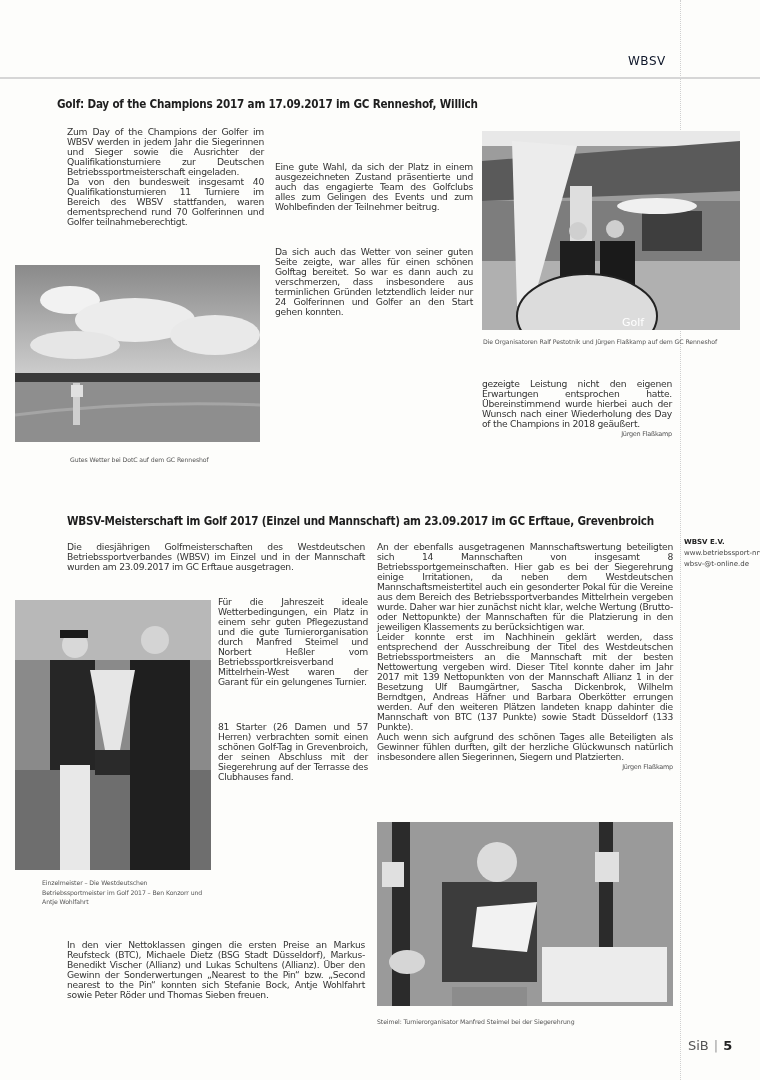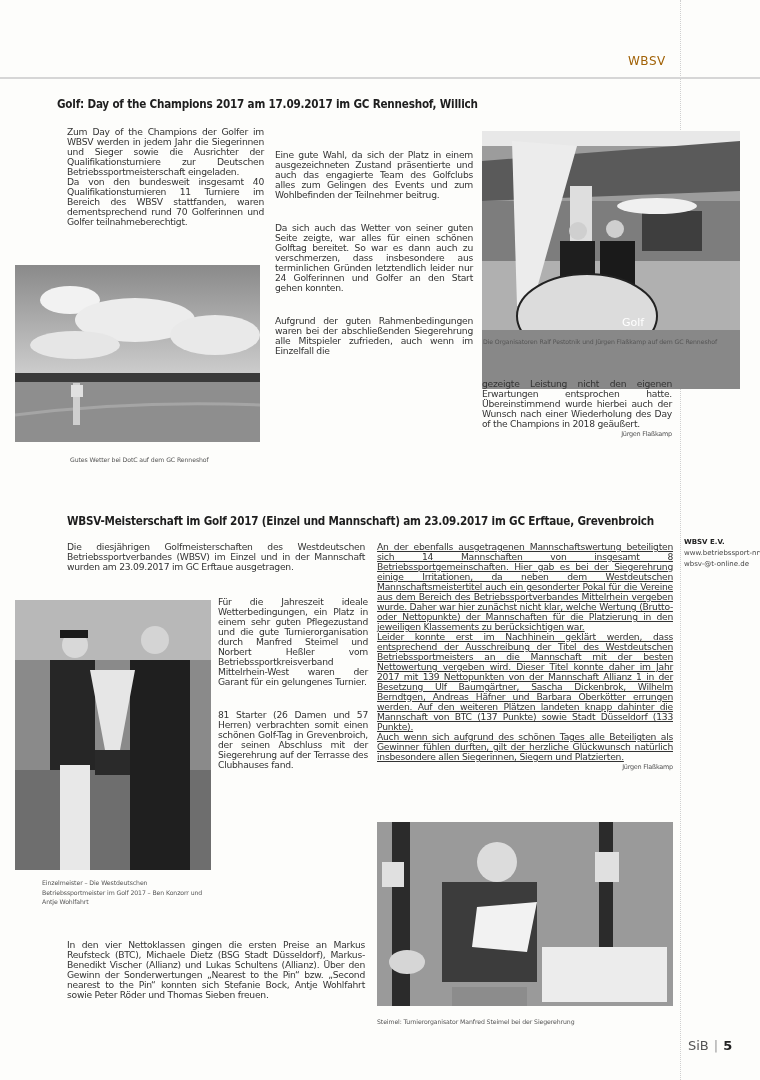--- a/index.html
+++ b/index.html
@@ -1,24 +1,24 @@
 <!DOCTYPE html>
 <html><head>
 <meta charset="utf-8">
 <style>
   html, body { margin:0; padding:0; }
   body { width:760px; height:1080px; background:#fdfdfb; position:relative; overflow:hidden;
          font-family:"DejaVu Sans", sans-serif; color:#2a2a2a; }
   .vline { position:absolute; left:680px; top:0; width:0; height:1080px; border-left:1px dotted #cfcfcf; }
   .hline { position:absolute; left:0; top:77px; width:760px; height:2px; background:#d6d6d6; }
-  .section-tag { position:absolute; left:628px; top:54px; font-size:12px; color:#a16207; letter-spacing:0.5px; }
+  .section-tag { position:absolute; left:628px; top:54px; font-size:12px; color:#0f172a; letter-spacing:0.5px; }
   .title { position:absolute; font-family:"DejaVu Sans Condensed","DejaVu Sans",sans-serif; font-weight:bold; font-size:11.6px; color:#1e1e1e; letter-spacing:-0.2px; white-space:nowrap; }
   .txt { position:absolute; font-size:9.2px; line-height:10px; color:#333; letter-spacing:-0.25px; text-align:justify; }
   .txt p { margin:0; }
-  .txt p.gap { margin-top:23px; }
+  .txt p.gap { margin-top:35px; }
   .cap { position:absolute; font-size:6.2px; line-height:9.6px; color:#555; letter-spacing:-0.1px; }
   .author { float:right; font-size:6.5px; color:#555; }
   .photo { position:absolute; overflow:hidden; background:#888; }
   .sidebox { position:absolute; left:684px; top:537px; font-size:7px; line-height:11px; color:#444; white-space:nowrap; }
   .sidebox b { color:#222; }
   .pageno { position:absolute; left:688px; top:1038px; font-size:13px; color:#555; }
   .pageno b { color:#222; }
   .sep { color:#999; margin:0 5px; }
 </style>
 </head>
@@ -53,24 +53,23 @@
     <path d="M0 150 Q120 135 245 140" stroke="#a5a5a5" stroke-width="3" fill="none"></path>
     <rect x="58" y="118" width="7" height="42" fill="#cfcfcf"></rect>
     <rect x="56" y="120" width="12" height="12" fill="#e0e0e0"></rect>
   </svg>
 </div>
 <div class="cap" style="left:70px; top:455px;">Gutes Wetter bei DotC auf dem GC Renneshof</div>
 
 <div class="txt" style="left:275px; top:127px; width:198px;">
   <p class="gap">Eine gute Wahl, da sich der Platz in einem ausgezeichneten Zustand präsentierte und auch das engagierte Team des Golfclubs alles zum Gelingen des Events und zum Wohlbefinden der Teilnehmer beitrug.</p>
   <p class="gap">Da sich auch das Wetter von seiner guten Seite zeigte, war alles für einen schönen Golftag bereitet. So war es dann auch zu verschmerzen, dass insbesondere aus terminlichen Gründen letztendlich leider nur 24 Golferinnen und Golfer an den Start gehen konnten.</p>
-  <p class="gap">Aufgrund der guten Rahmenbedingungen waren bei der abschließenden Siegerehrung alle Mitspieler zufrieden, auch wenn im Einzelfall die</p>
 </div>
 
-<div class="photo" style="left:482px; top:131px; width:258px; height:258px;">
+<div class="photo" style="left:482px; top:131px; width:258px; height:199px;">
   <svg width="258" height="199" viewBox="0 0 258 199">
     <rect width="258" height="199" fill="#9c9c9c"></rect>
     <rect width="258" height="15" fill="#e8e8e8"></rect>
     <polygon points="0,30 258,10 258,60 0,70" fill="#5a5a5a"></polygon>
     <rect y="70" width="258" height="60" fill="#7d7d7d"></rect>
     <rect x="160" y="80" width="60" height="40" fill="#3e3e3e"></rect>
     <ellipse cx="175" cy="75" rx="40" ry="8" fill="#f0f0f0"></ellipse>
     <rect y="130" width="258" height="69" fill="#b0b0b0"></rect>
     <polygon points="30,10 95,15 50,175 35,175" fill="#ececec"></polygon>
     <rect x="88" y="55" width="22" height="55" fill="#dedede"></rect>
@@ -109,21 +108,21 @@
 </div>
 <div class="cap" style="left:42px; top:878px; width:165px;">Einzelmeister – Die Westdeutschen Betriebssportmeister im Golf 2017 – Ben Konzorr und Antje Wohlfahrt</div>
 
 <div class="txt" style="left:218px; top:597px; width:150px;">
   <p>Für die Jahreszeit ideale Wetterbedingungen, ein Platz in einem sehr guten Pflegezustand und die gute Turnierorganisation durch Manfred Steimel und Norbert Heßler vom Betriebssportkreisverband Mittelrhein-West waren der Garant für ein gelungenes Turnier.</p>
   <p class="gap">81 Starter (26 Damen und 57 Herren) verbrachten somit einen schönen Golf-Tag in Grevenbroich, der seinen Abschluss mit der Siegerehrung auf der Terrasse des Clubhauses fand.</p>
 </div>
 
 <div class="txt" style="left:67px; top:940px; width:298px;">In den vier Nettoklassen gingen die ersten Preise an Markus Reufsteck (BTC), Michaele Dietz (BSG Stadt Düsseldorf), Markus-Benedikt Vischer (Allianz) und Lukas Schultens (Allianz). Über den Gewinn der Sonderwertungen „Nearest to the Pin“ bzw. „Second nearest to the Pin“ konnten sich Stefanie Bock, Antje Wohlfahrt sowie Peter Röder und Thomas Sieben freuen.</div>
 
-<div class="txt" style="left:377px; top:542px; width:296px;text-decoration:underline;">
+<div class="txt" style="left:377px; top:542px; width:296px;">
   <p>An der ebenfalls ausgetragenen Mannschaftswertung beteiligten sich 14 Mannschaften von insgesamt 8 Betriebssportgemeinschaften. Hier gab es bei der Siegerehrung einige Irritationen, da neben dem Westdeutschen Mannschaftsmeistertitel auch ein gesonderter Pokal für die Vereine aus dem Bereich des Betriebssportverbandes Mittelrhein vergeben wurde. Daher war hier zunächst nicht klar, welche Wertung (Brutto- oder Nettopunkte) der Mannschaften für die Platzierung in den jeweiligen Klassements zu berücksichtigen war.</p>
   <p>Leider konnte erst im Nachhinein geklärt werden, dass entsprechend der Ausschreibung der Titel des Westdeutschen Betriebssportmeisters an die Mannschaft mit der besten Nettowertung vergeben wird. Dieser Titel konnte daher im Jahr 2017 mit 139 Nettopunkten von der Mannschaft Allianz 1 in der Besetzung Ulf Baumgärtner, Sascha Dickenbrok, Wilhelm Berndtgen, Andreas Häfner und Barbara Oberkötter errungen werden. Auf den weiteren Plätzen landeten knapp dahinter die Mannschaft von BTC (137 Punkte) sowie Stadt Düsseldorf (133 Punkte).</p>
   <p><span>Auch wenn sich aufgrund des schönen Tages alle Beteiligten als Gewinner fühlen durften, gilt der herzliche Glückwunsch natürlich insbesondere allen Siegerinnen, Siegern und Platzierten.</span> <span class="author">Jürgen Flaßkamp</span></p>
 </div>
 
 <div class="photo" style="left:377px; top:822px; width:296px; height:184px;">
   <svg width="296" height="184" viewBox="0 0 296 184">
     <rect width="296" height="184" fill="#9a9a9a"></rect>
     <rect x="15" y="0" width="18" height="184" fill="#2b2b2b"></rect>
     <rect x="222" y="0" width="14" height="130" fill="#2b2b2b"></rect>

